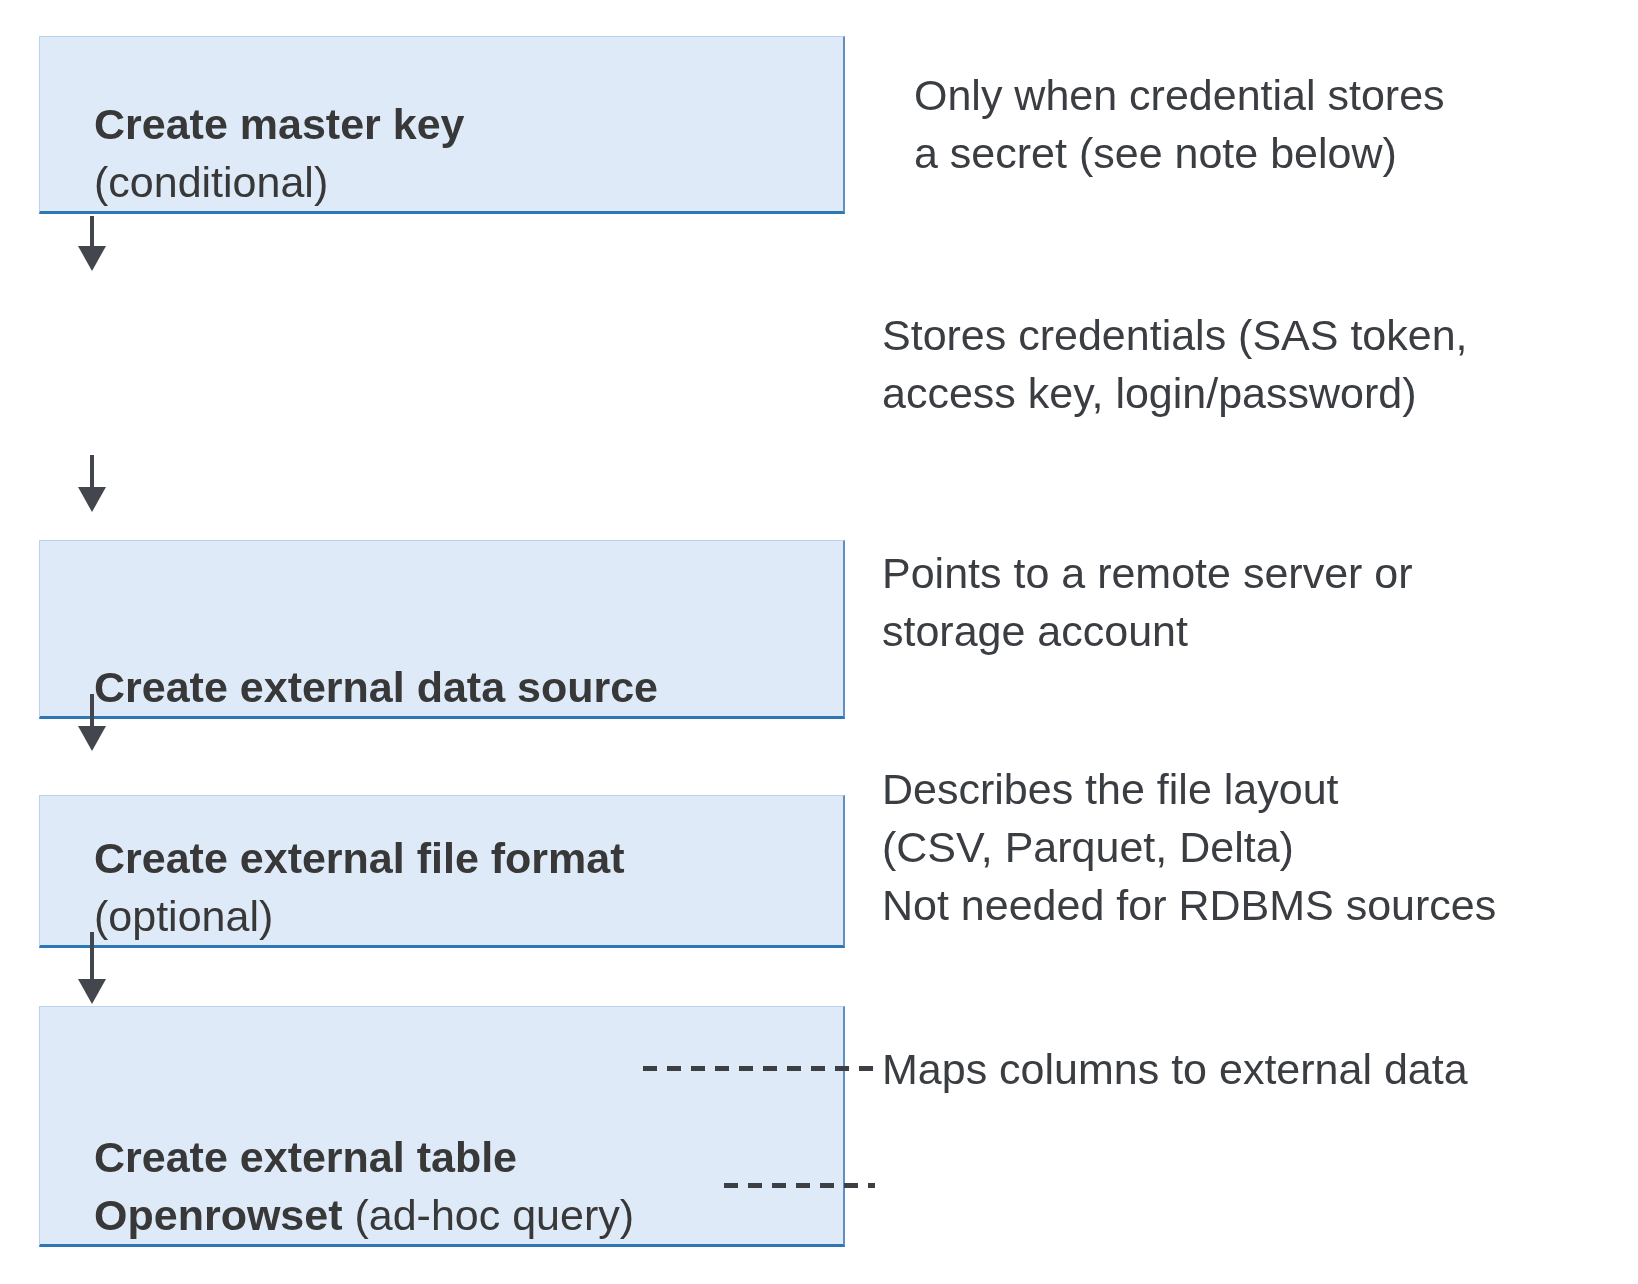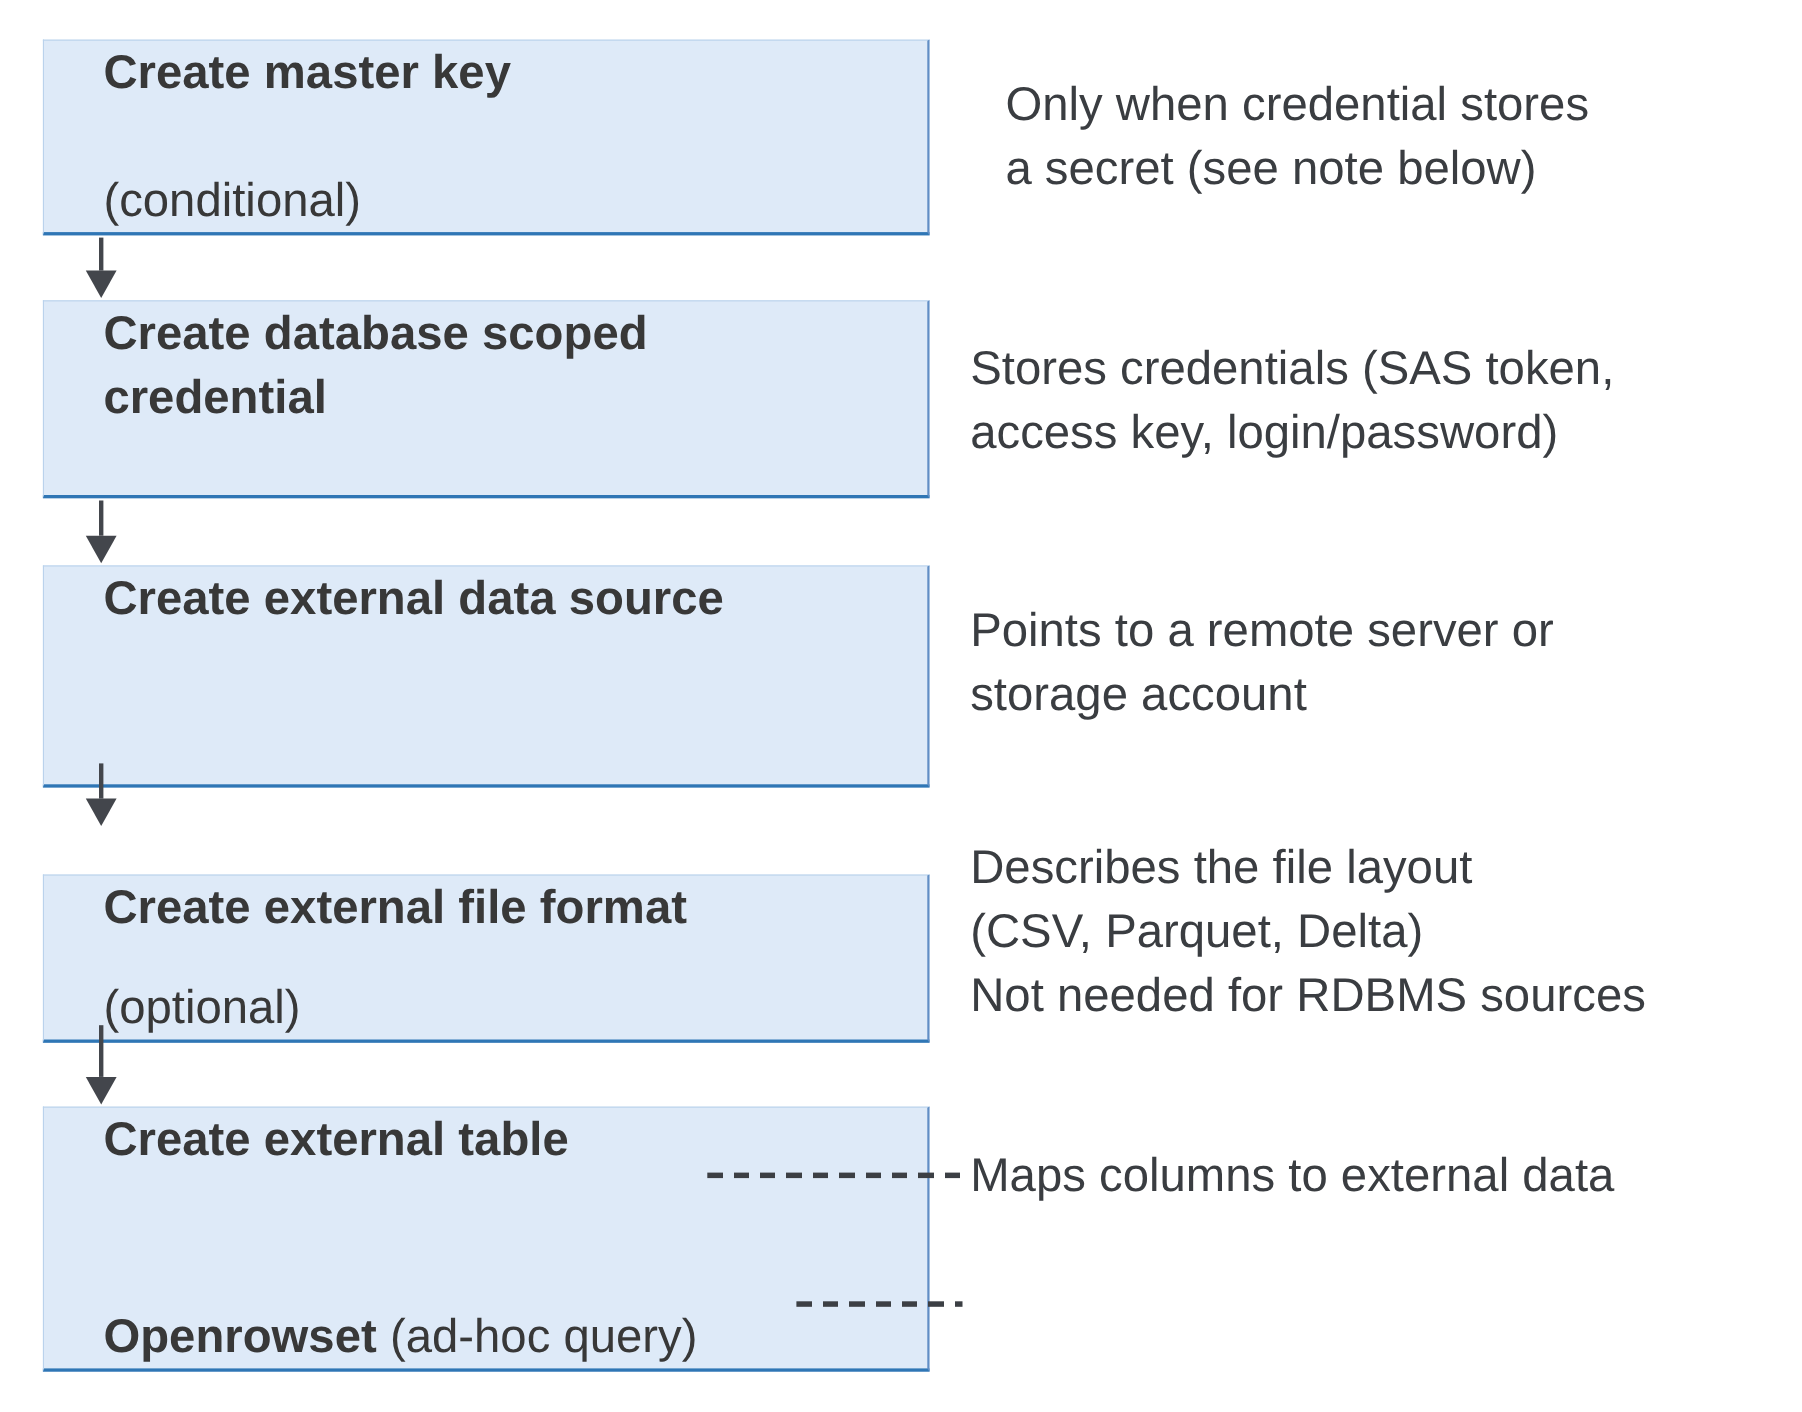--- a/index.html
+++ b/index.html
@@ -19,40 +19,40 @@
     position: absolute;
     left: 39px;
     width: 806px;
     box-sizing: border-box;
     background: #deeaf8;
     border: 1px solid #bad2ec;
     border-right: 2px solid #618ec5;
     border-bottom: 3px solid #2f76b5;
     display: flex;
     flex-direction: column;
-    justify-content: space-between;
+    justify-content: flex-end;
     padding-left: 54px;
     padding-right: 30px;
     color: #383838;
     font-size: 43px;
     line-height: 58px;
   }
   .box .title {
     font-weight: bold;
     white-space: pre-line;
   }
   .box .subtitle {
     font-weight: normal;
   }
   .box .plain {
     font-weight: normal;
   }
   .b1 { top: 36px;   height: 178px; }
   .b2 { top: 273px;  height: 180px; }
-  .b3 { top: 514px;  height: 202px; }
+  .b3 { top: 540px;  height: 179px; }
   .b4 { top: 795px;  height: 153px; }
   .b5 { top: 1006px; height: 241px; }
 
   .note {
     position: absolute;
     left: 882px;
     font-size: 43px;
     line-height: 58px;
     color: #3a3d41;
     white-space: pre-line;
@@ -111,24 +111,20 @@
   <div class="box b1">
     <div class="title">Create master key</div>
     <div class="subtitle">(conditional)</div>
   </div>
 
   <div class="arrow a1">
     <div class="stem"></div>
     <div class="head"></div>
   </div>
 
-  <div class="box b2">
-    <div class="title">Create database scoped
-credential</div>
-  </div>
 
   <div class="arrow a2">
     <div class="stem"></div>
     <div class="head"></div>
   </div>
 
   <div class="box b3">
     <div class="title">Create external data source</div>
   </div>
 

